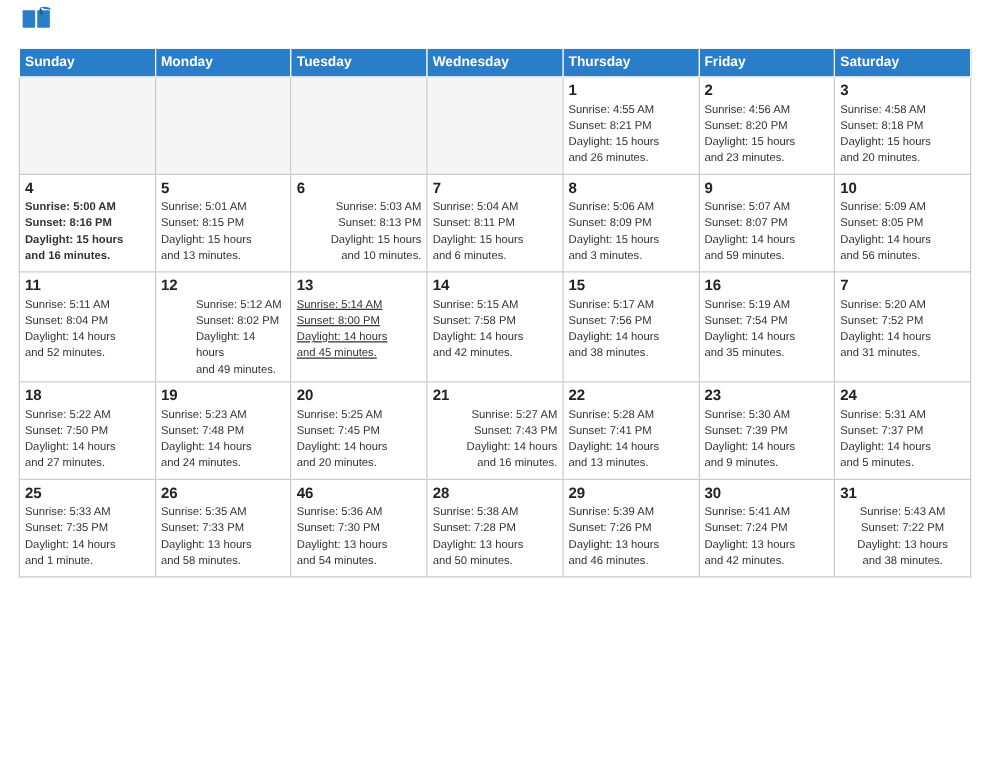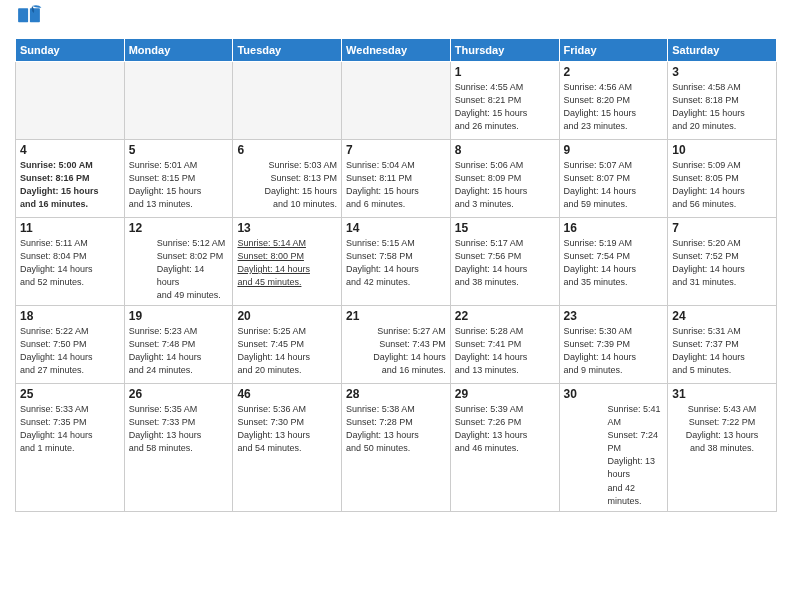--- a/index.html
+++ b/index.html
@@ -347,21 +347,21 @@
           </td>
           <td>
             <span class="day-number">29</span>
             <div class="day-info" style="white-space: pre-line;">Sunrise: 5:39 AM
 Sunset: 7:26 PM
 Daylight: 13 hours
 and 46 minutes.</div>
           </td>
           <td>
             <span class="day-number">30</span>
-            <div class="day-info" style="white-space: pre-line; margin-left: 44px;">Sunrise: 5:41 AM
+            <div class="day-info" style="white-space: pre-line;">Sunrise: 5:41 AM
 Sunset: 7:24 PM
 Daylight: 13 hours
 and 42 minutes.</div>
           </td>
           <td>
             <span class="day-number">31</span>
             <div class="day-info" style="white-space: pre-line; text-align: center;">Sunrise: 5:43 AM
 Sunset: 7:22 PM
 Daylight: 13 hours
 and 38 minutes.</div>

